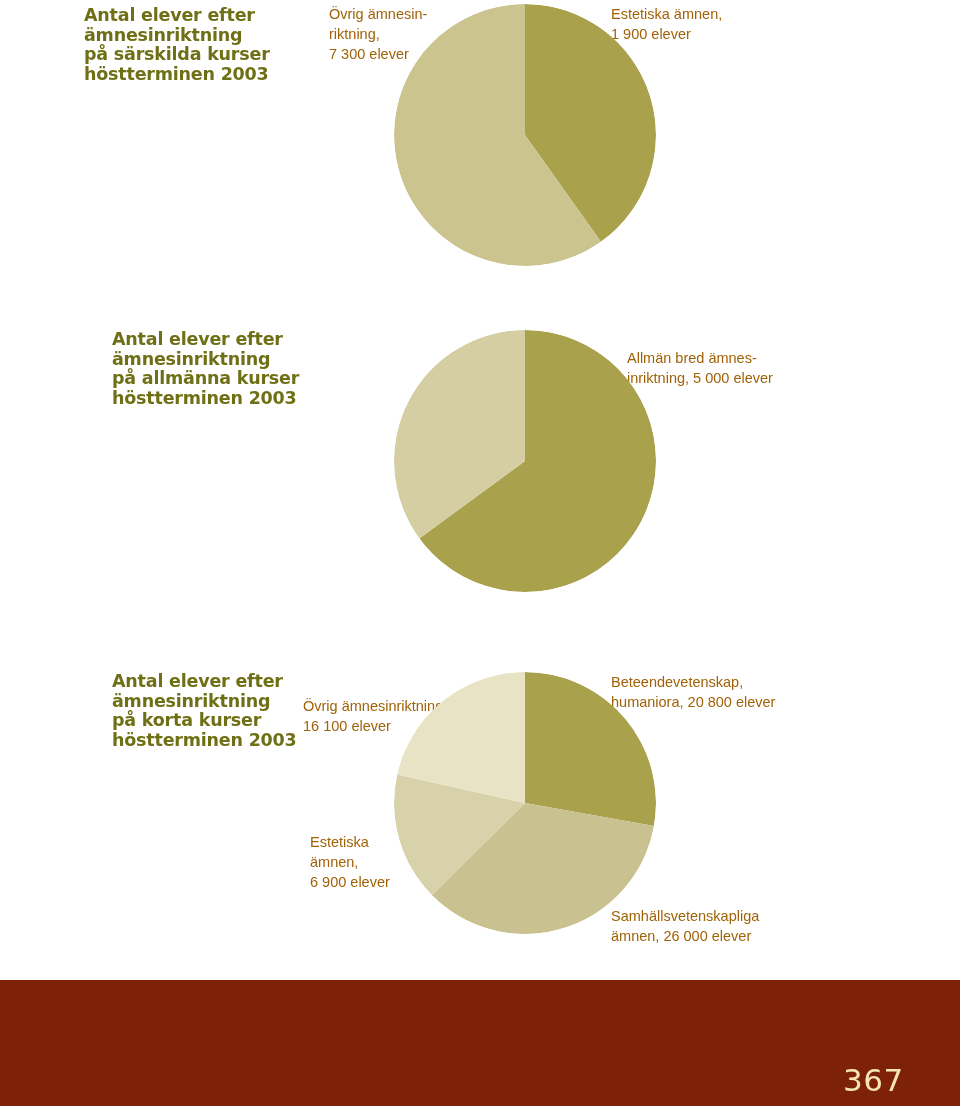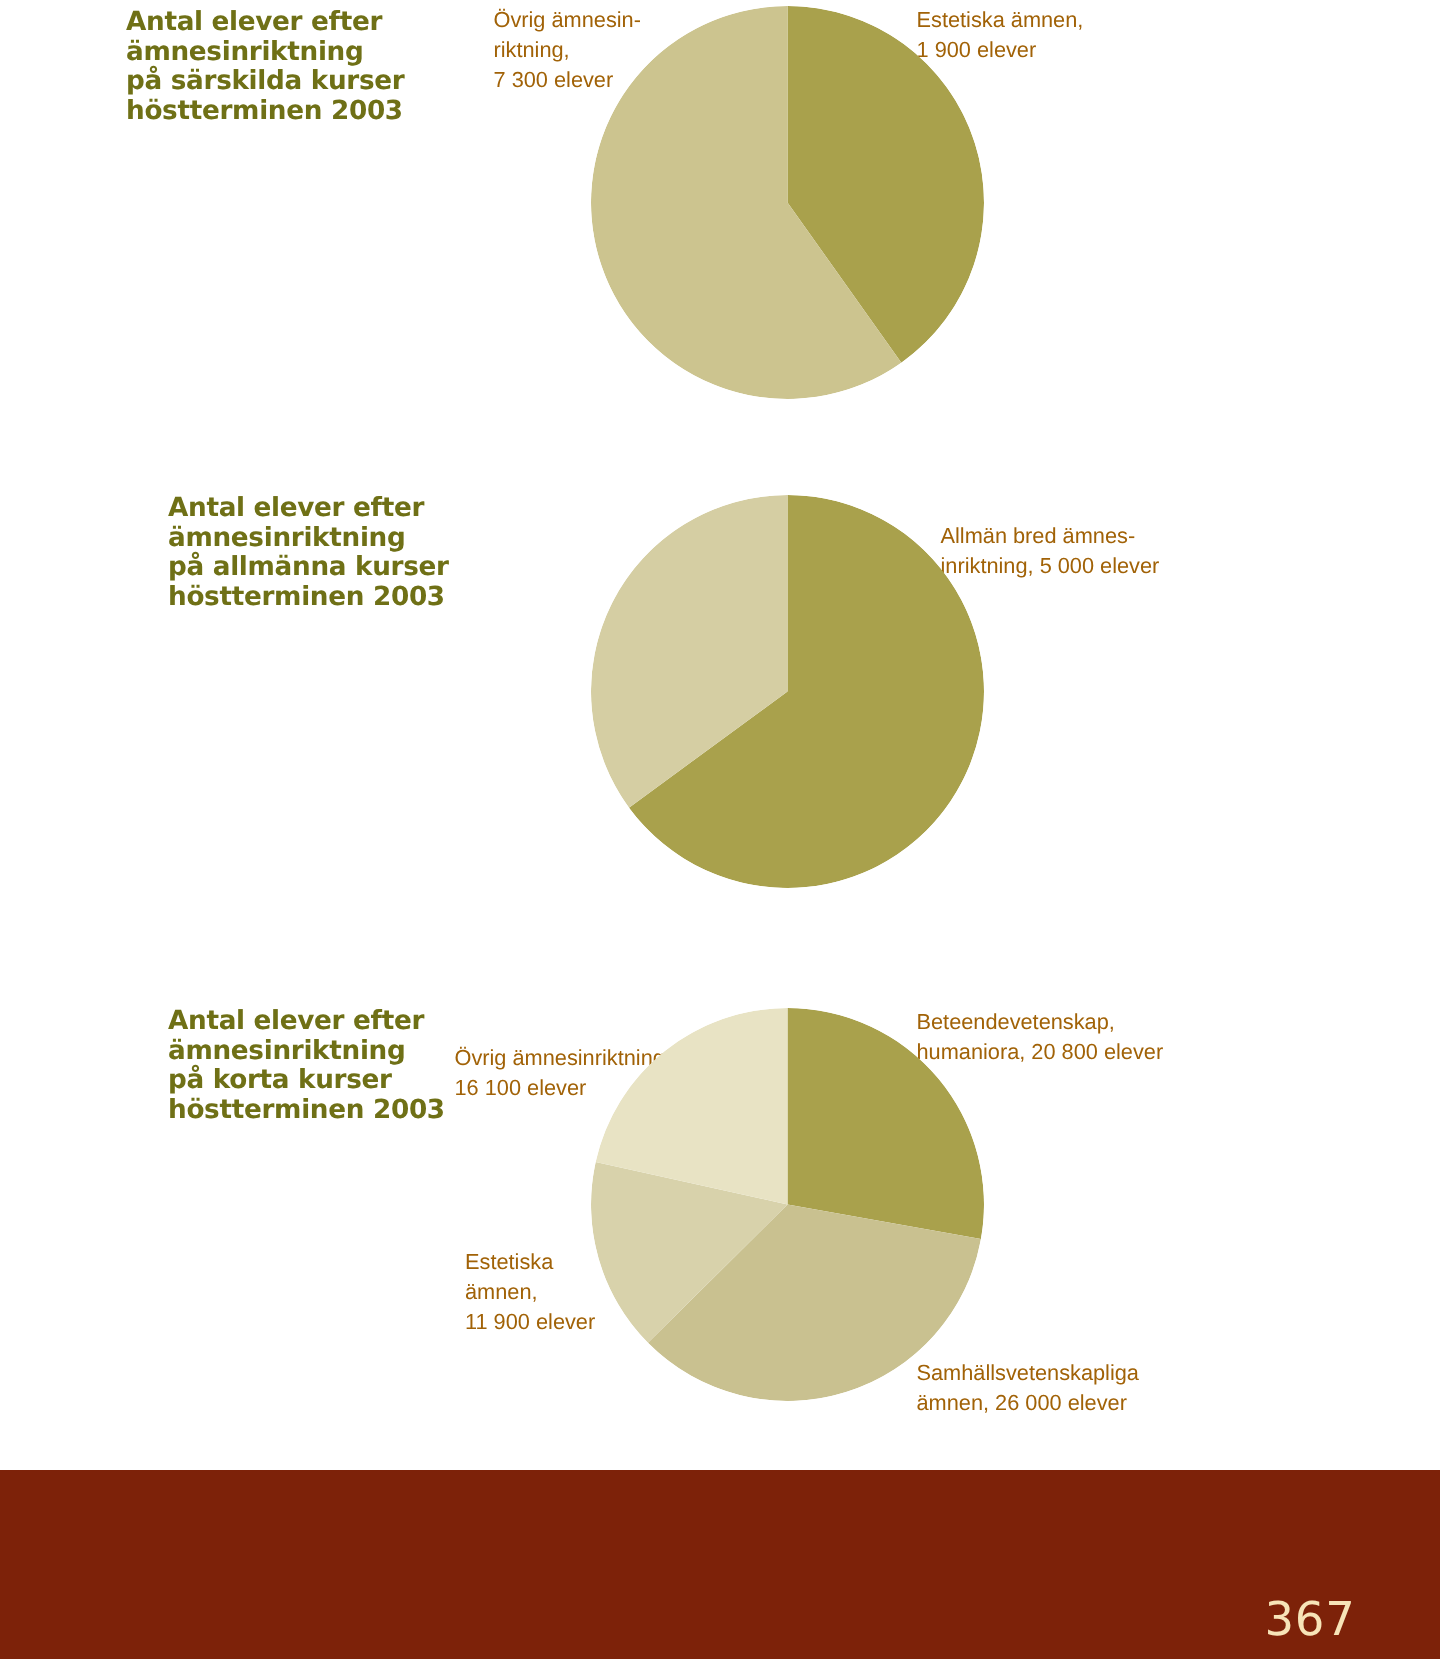--- a/index.html
+++ b/index.html
@@ -112,21 +112,21 @@
 höstterminen 2003</div>
 
   <div class="label" style="left:303px; top:672px; width:170px;margin-top:24px;">Övrig ämnesinriktning.
 16 100 elever</div>
 
   <div class="label" style="left:611px; top:672px; width:200px;">Beteendevetenskap,
 humaniora, 20 800 elever</div>
 
   <div class="label" style="left:310px; top:832px; width:130px;">Estetiska
 ämnen,
-11 900 elever</div>
+6 900 elever</div>
 
   <div class="label" style="left:611px; top:906px; width:210px;">Samhällsvetenskapliga
 ämnen, 26 000 elever</div>
 
   <div class="pie" id="pie-3" style="left:394px; top:672px; width:262px; height:262px;">
     <svg viewBox="0 0 262 262" width="262" height="262">
         <path d="M 131 131 L 131.00 0.00 A 131 131 0 0 1 259.97 153.99 Z" fill="#a9a14c"></path>
         <path d="M 131 131 L 259.97 153.99 A 131 131 0 0 1 37.98 223.24 Z" fill="#c9c190"></path>
         <path d="M 131 131 L 37.98 223.24 A 131 131 0 0 1 3.11 102.62 Z" fill="#d8d2ab"></path>
         <path d="M 131 131 L 3.11 102.62 A 131 131 0 0 1 131.00 0.00 Z" fill="#e8e3c4"></path>

